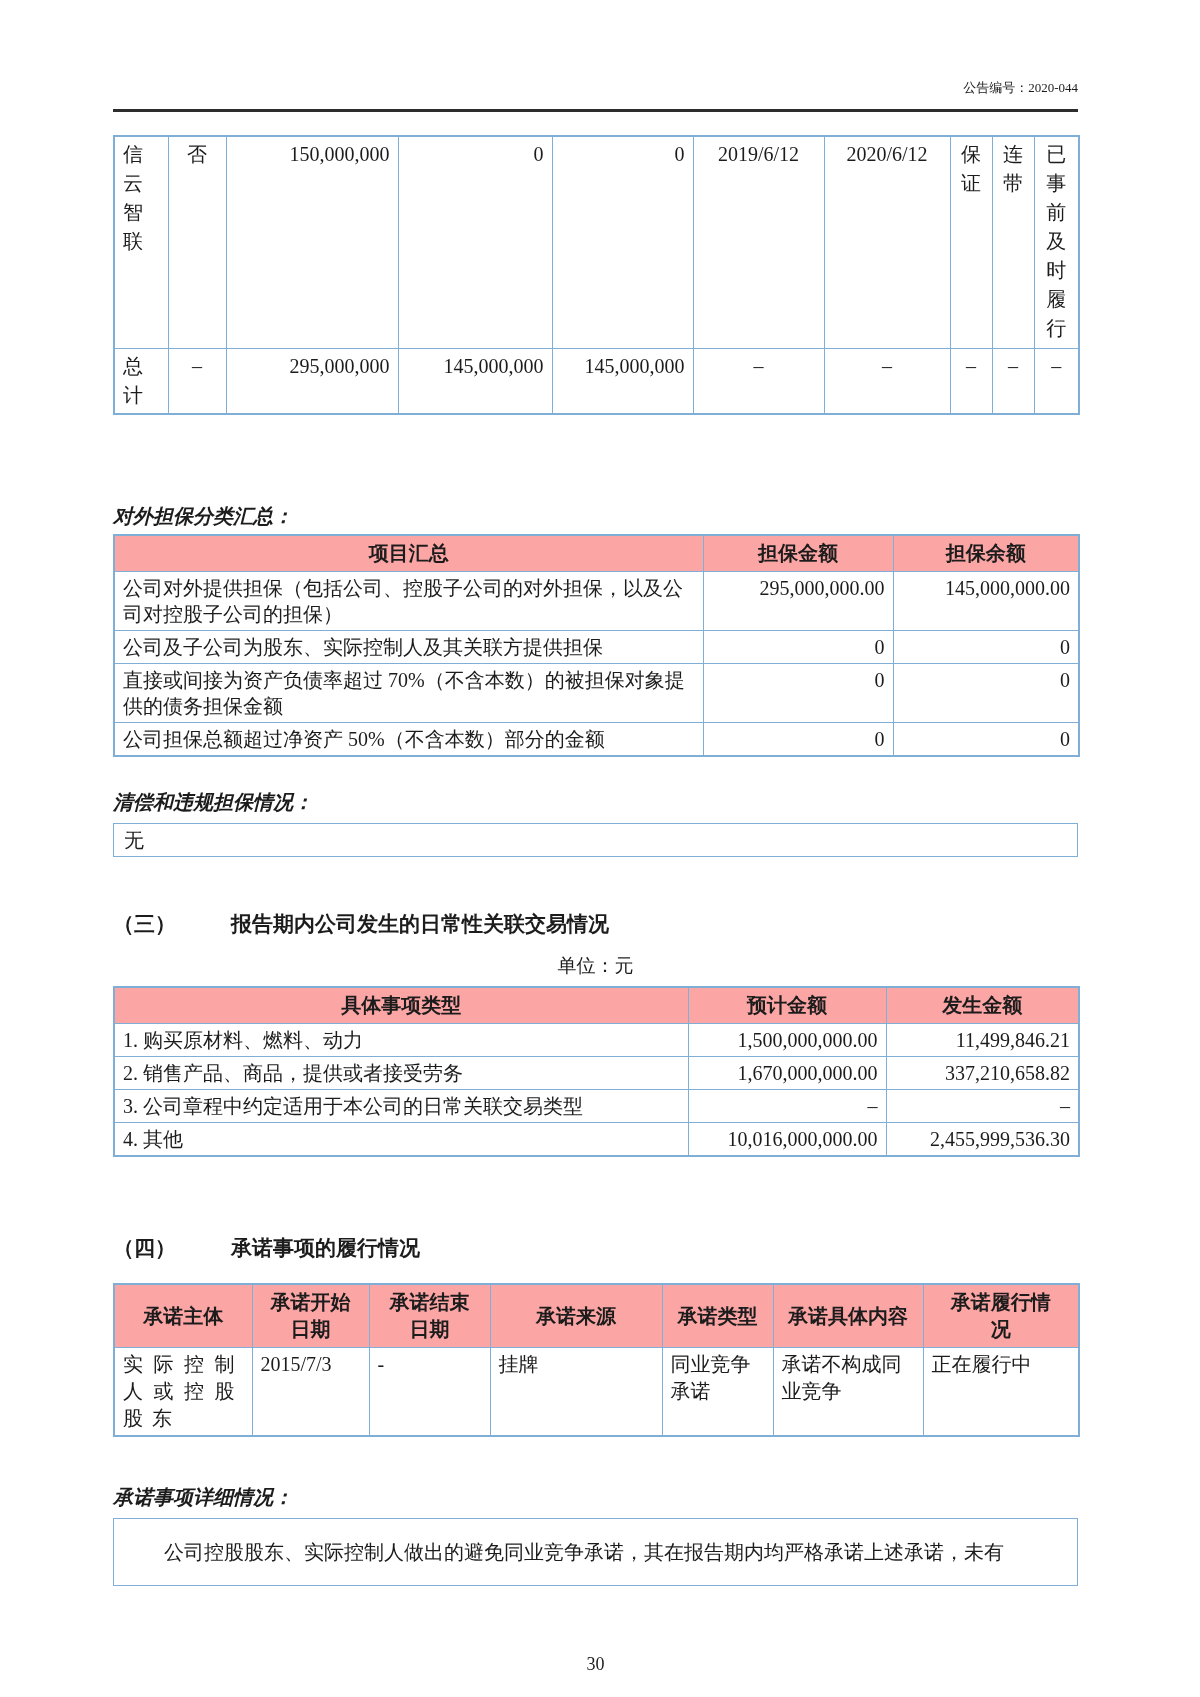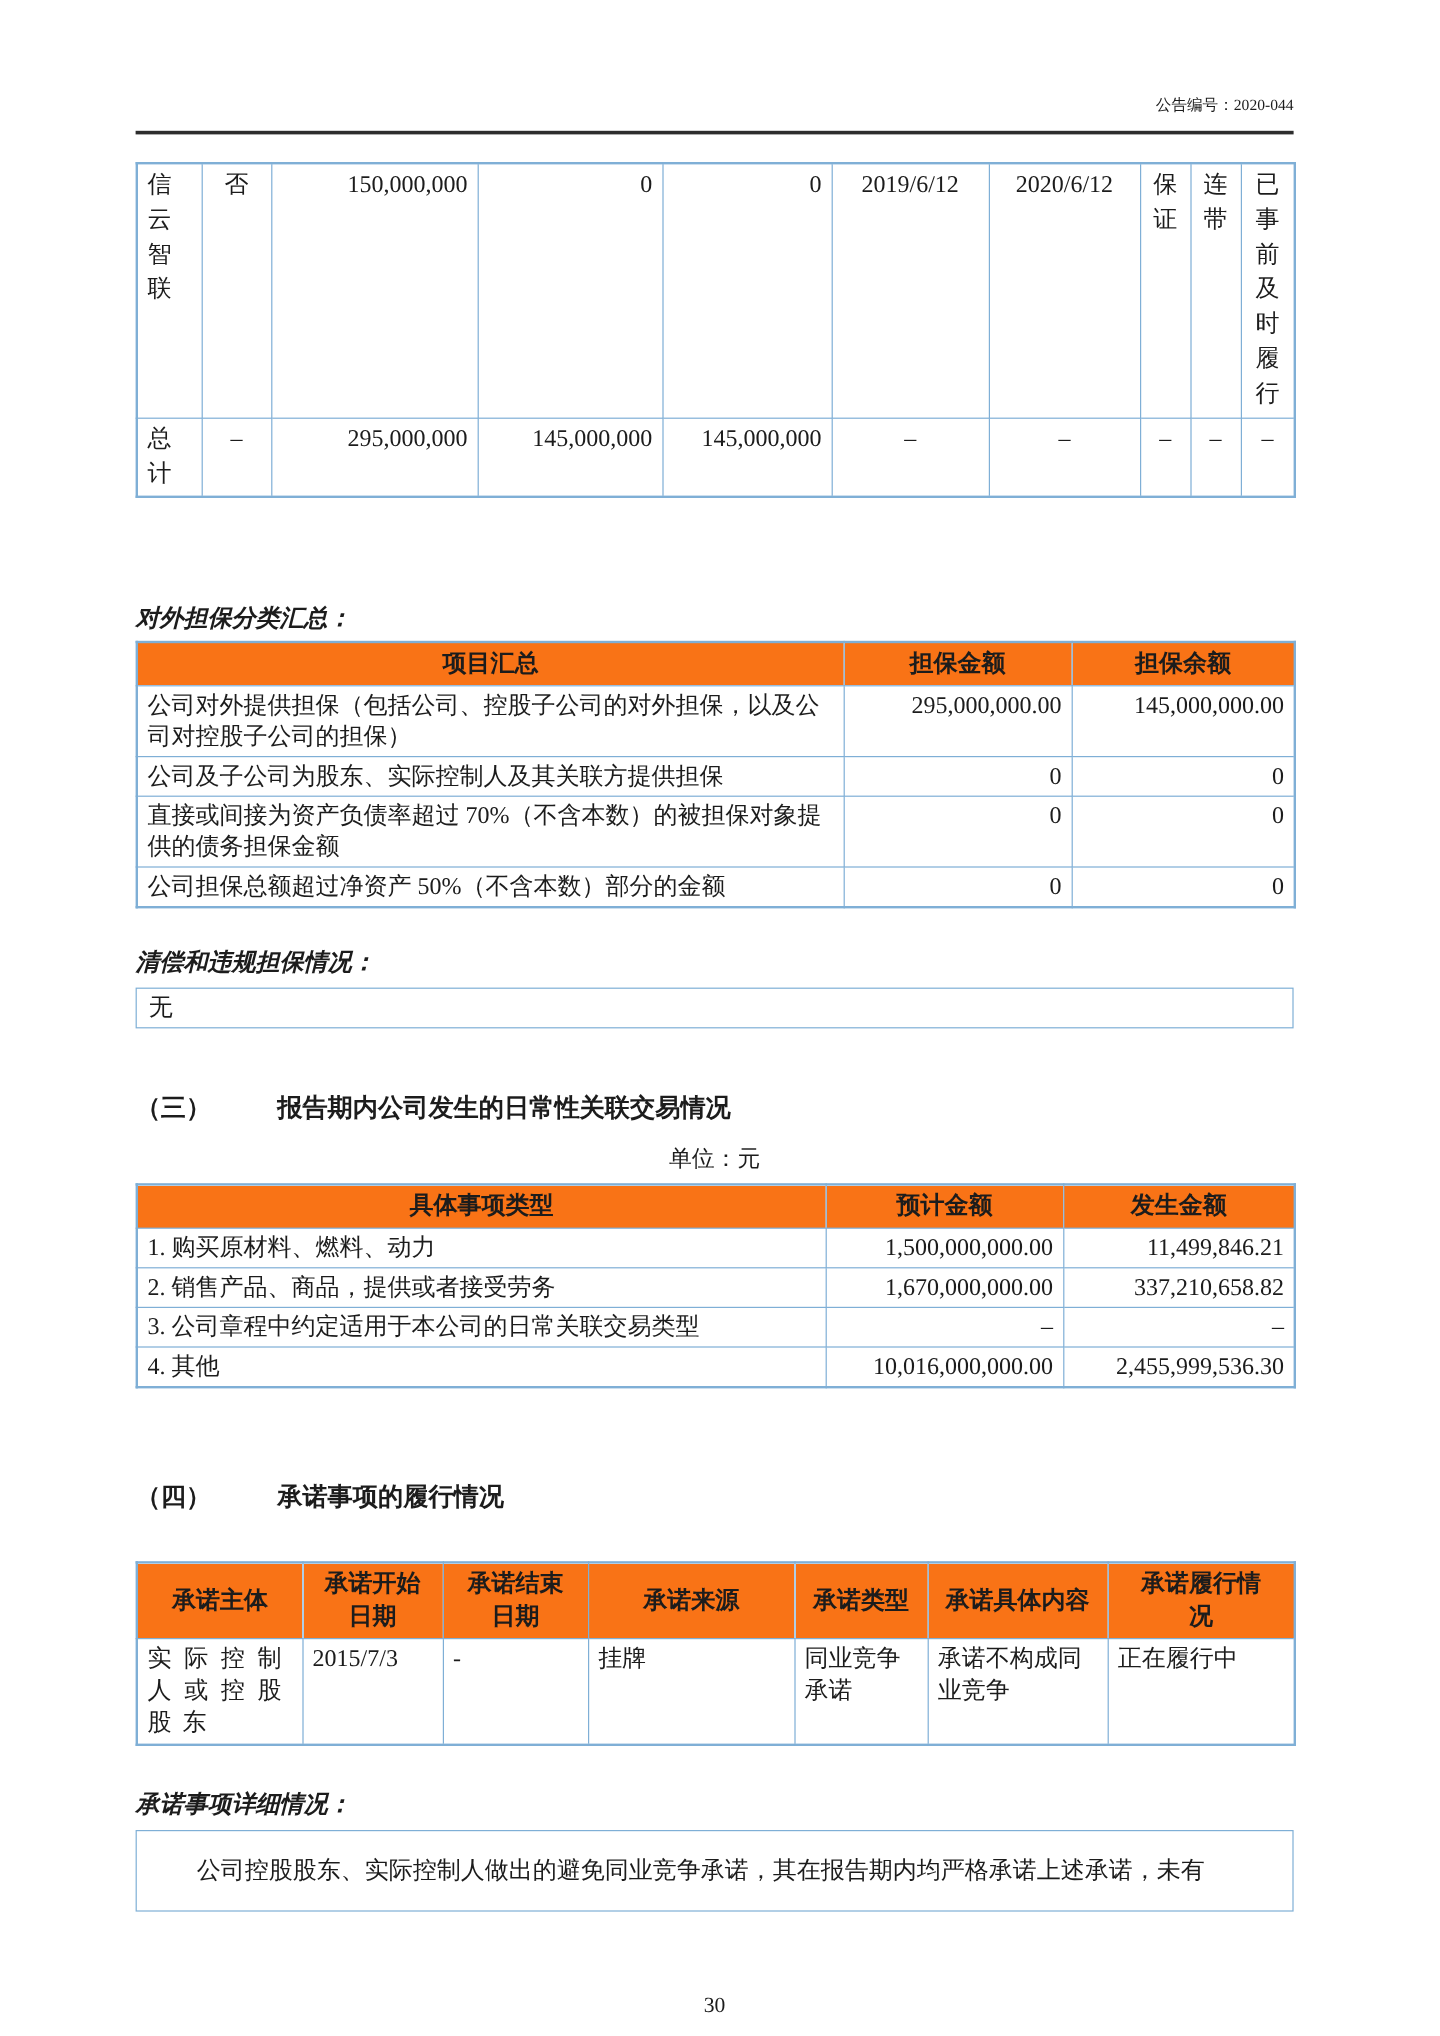--- a/index.html
+++ b/index.html
@@ -15,21 +15,21 @@
 
   table { border-collapse:collapse; width:100%; table-layout:fixed; }
   .tbl { border:2px solid #7fafd6; }
   td, th {
     border:1px solid #7fafd6;
     font-size:20px; line-height:29px;
     padding:3px 8px; vertical-align:top;
     overflow:hidden; word-break:break-all; font-weight:normal;
   }
   .hd {
-    background:#f97316;
+    background:#fca5a5;
     font-family:"Liberation Sans","DejaVu Sans",sans-serif;
     font-weight:bold; text-align:center; vertical-align:middle;
   }
   .al{text-align:left}.ac{text-align:center}.ar{text-align:right}
 
   .t1 { margin-top:23px; }
   .t1 .tall td { height:205px; }
 
   .label {
     font-family:"Liberation Sans","DejaVu Sans",sans-serif;
@@ -48,26 +48,26 @@
   .sec {
     font-family:"Liberation Sans","DejaVu Sans",sans-serif;
     font-weight:bold; font-size:21px; line-height:26px;
   }
   .sec-3 { margin-top:54px; }
   .sec .num { display:inline-block; margin-right:55px; }
   .unit { text-align:center; font-size:19px; margin-top:16px; }
   .t3 { margin-top:7px; }
 
   .sec-4 { margin-top:78px; }
-  .t4 { margin-top:40px;padding-left:12px; }
+  .t4 { margin-top:22px;padding-left:12px; }
   .t4 th { white-space:pre-line; line-height:27px; padding:4px 6px; }
   .t4 td { line-height:27px; }
   .jcell { text-align:justify; letter-spacing:9px; }
 
-  .lbl-detail { margin-top:36px; }
+  .lbl-detail { margin-top:47px; }
   .detail-box { padding:20px 10px; }
   .detail-box p { margin:0; text-indent:2em; }
 
   .page-num { text-align:center; font-size:18px; margin-top:68px; }
 </style>
 </head>
 <body>
 
 <div class="page">
 

